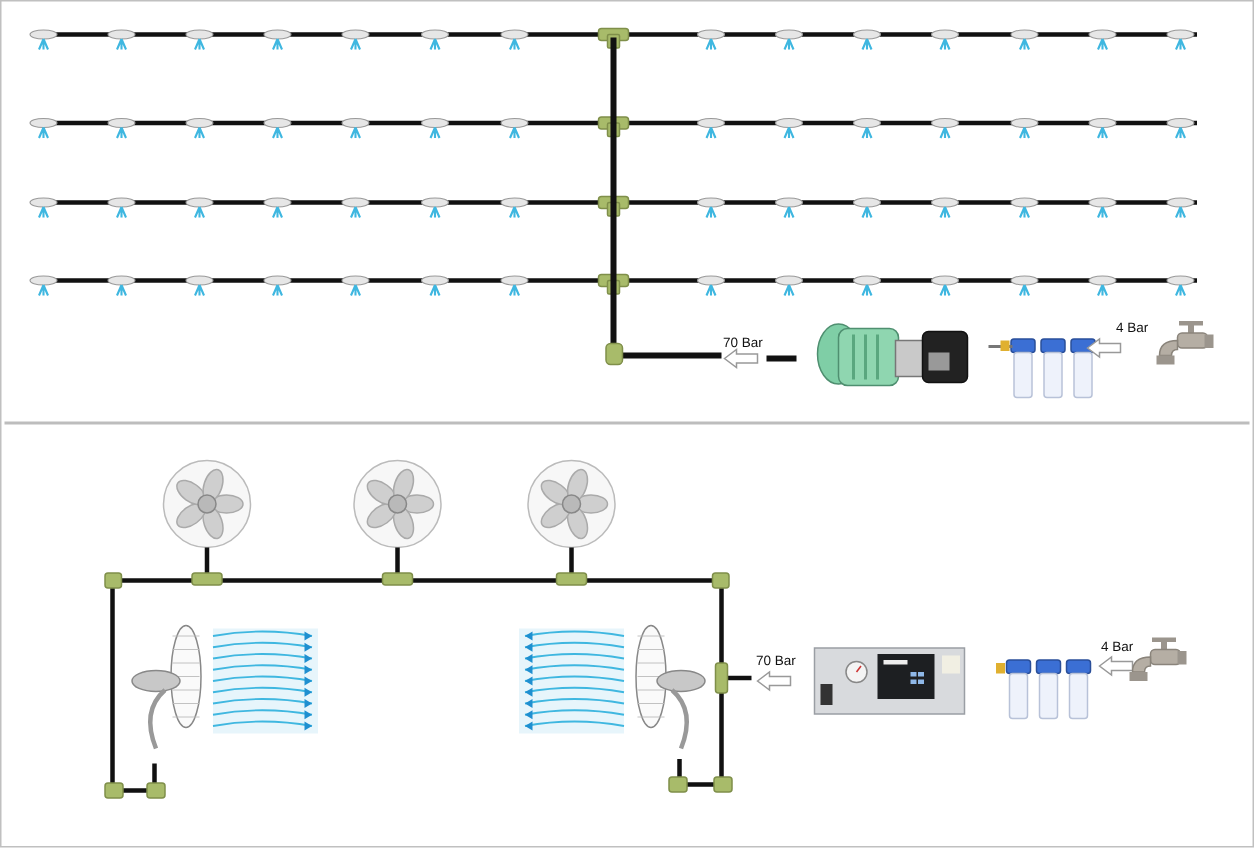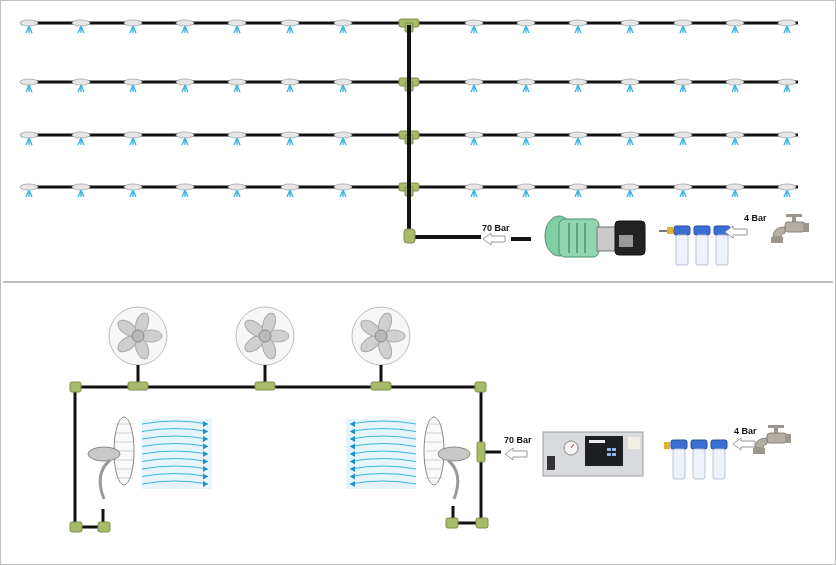--- a/index.html
+++ b/index.html
@@ -2,21 +2,21 @@
 <html><head>
 <meta charset="utf-8">
 <style>
   html, body { margin: 0; padding: 0; background: #ffffff; }
   body { width: 836px; height: 565px; position: relative; overflow: hidden; font-family: "Liberation Sans", sans-serif; }
   .frame { position: absolute; left: 0; top: 0; width: 834px; height: 563px; border: 1px solid #c0c0c0; background: #fff; }
   .panel { position: absolute; left: 2px; width: 830px; background: #fff; }
   .panel-top { top: 2px; height: 278px; border-bottom: 2px solid #bdbdbd; }
   .panel-bottom { top: 283px; height: 278px; }
   svg { position: absolute; left: 0; top: 0; }
-  .lbl { position: absolute; font-weight: bold; font-size: 9px; color: #111; font-family: "Liberation Sans", sans-serif; text-align: center; }
+  .lbl { position: absolute; font-weight: normal; font-size: 9px; color: #111; font-family: "Liberation Sans", sans-serif; text-align: center; }
 </style>
 </head>
 <body>
 
 <div class="frame">
 
   <div class="panel panel-top">
     <svg id="top-svg" width="830" height="278">
       <g id="top-lines">
           <g>

